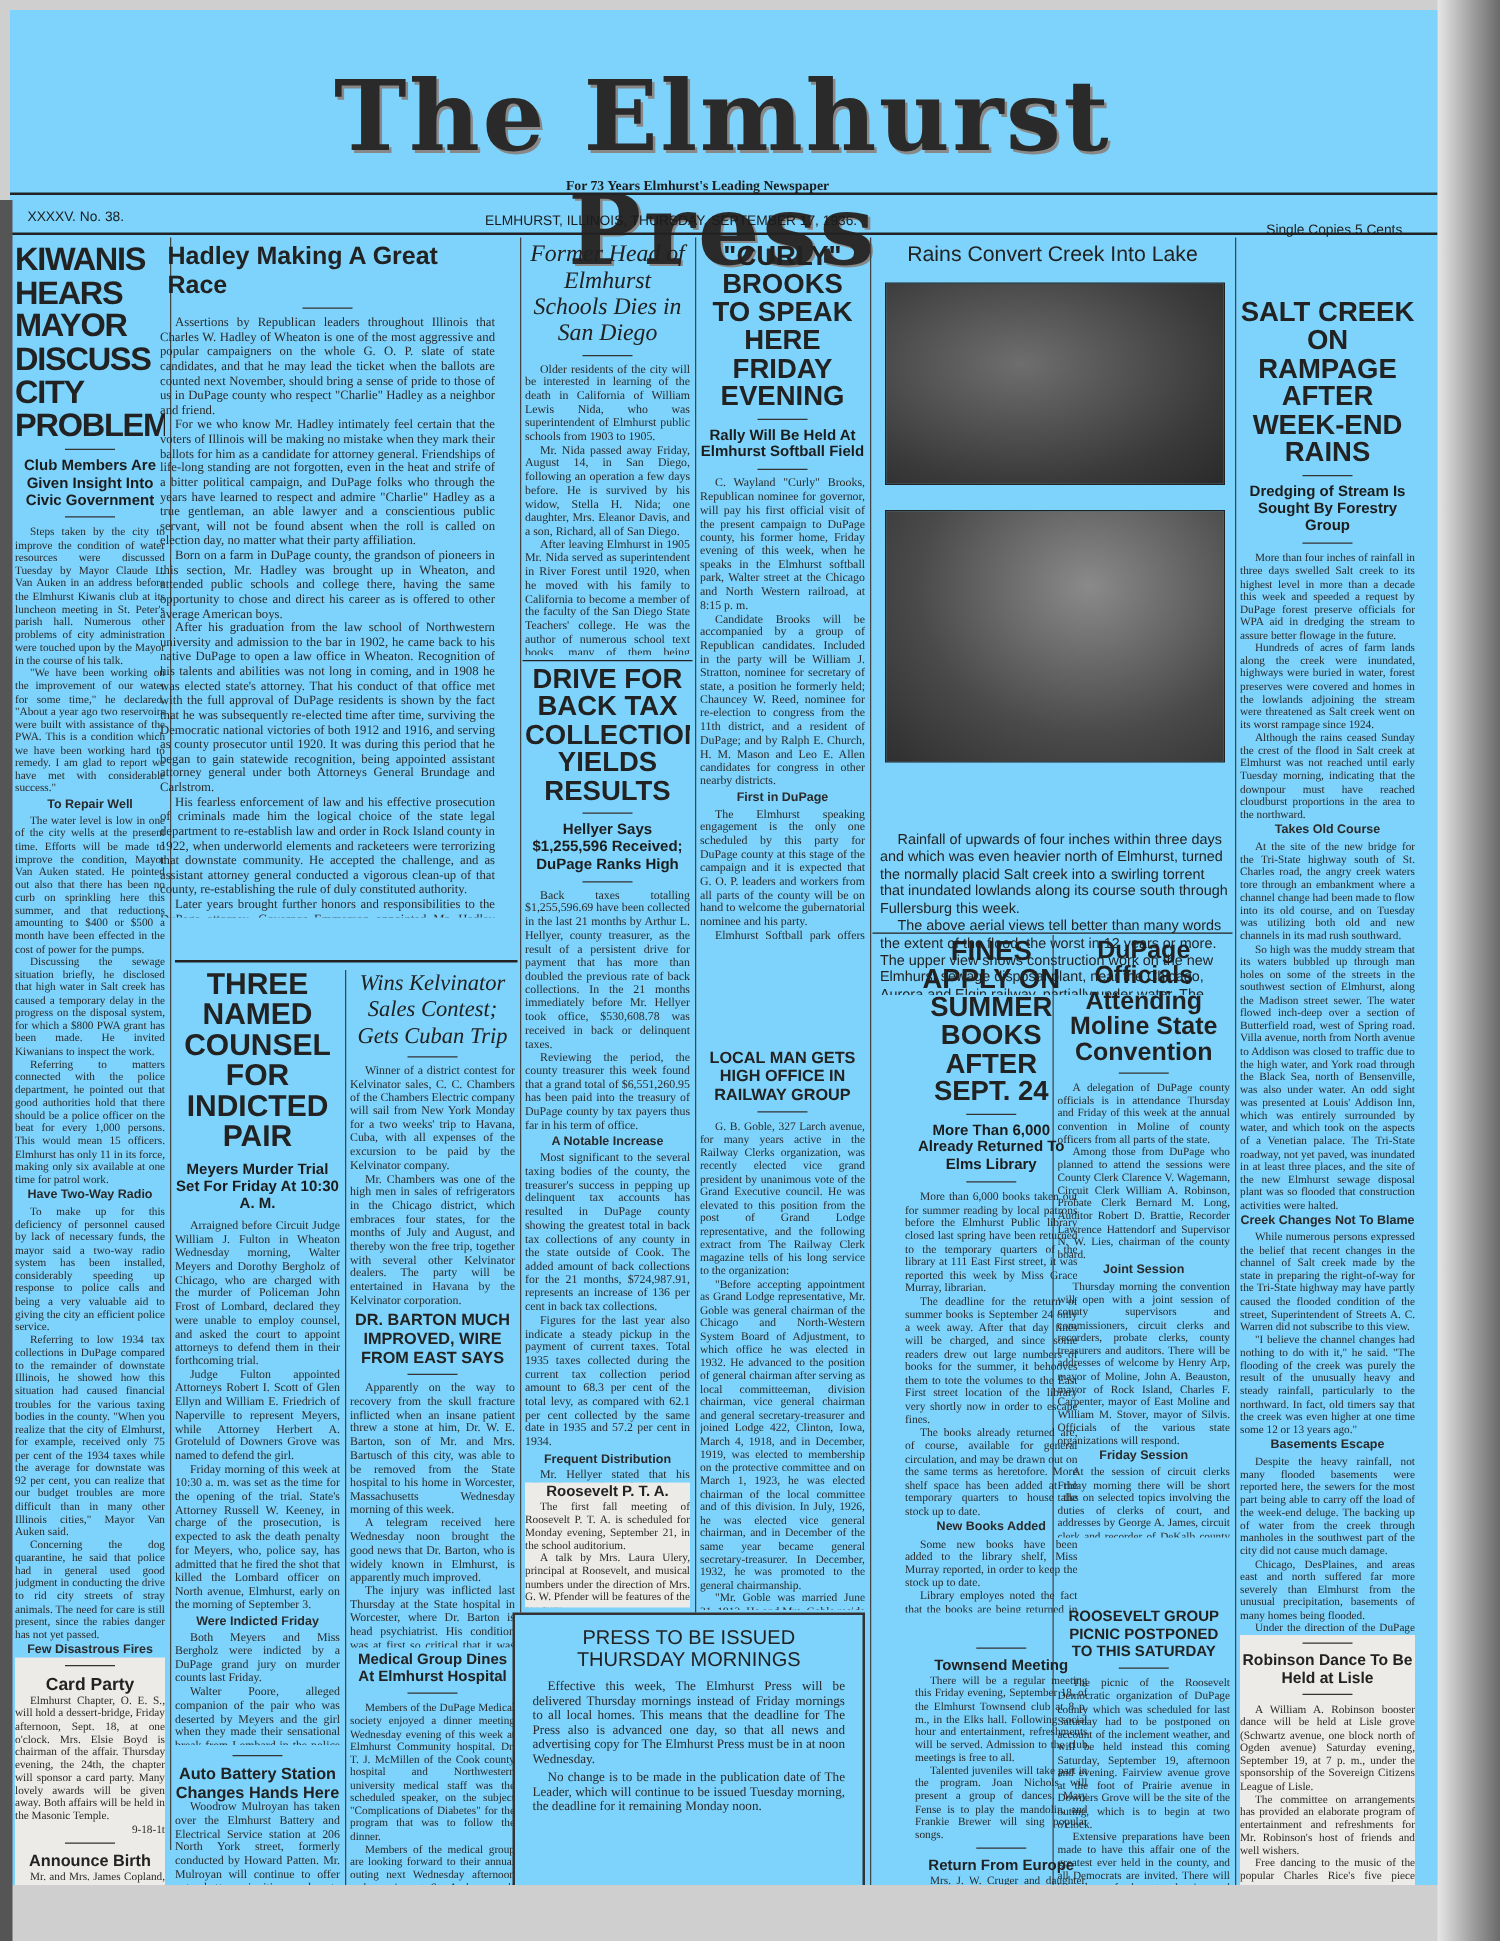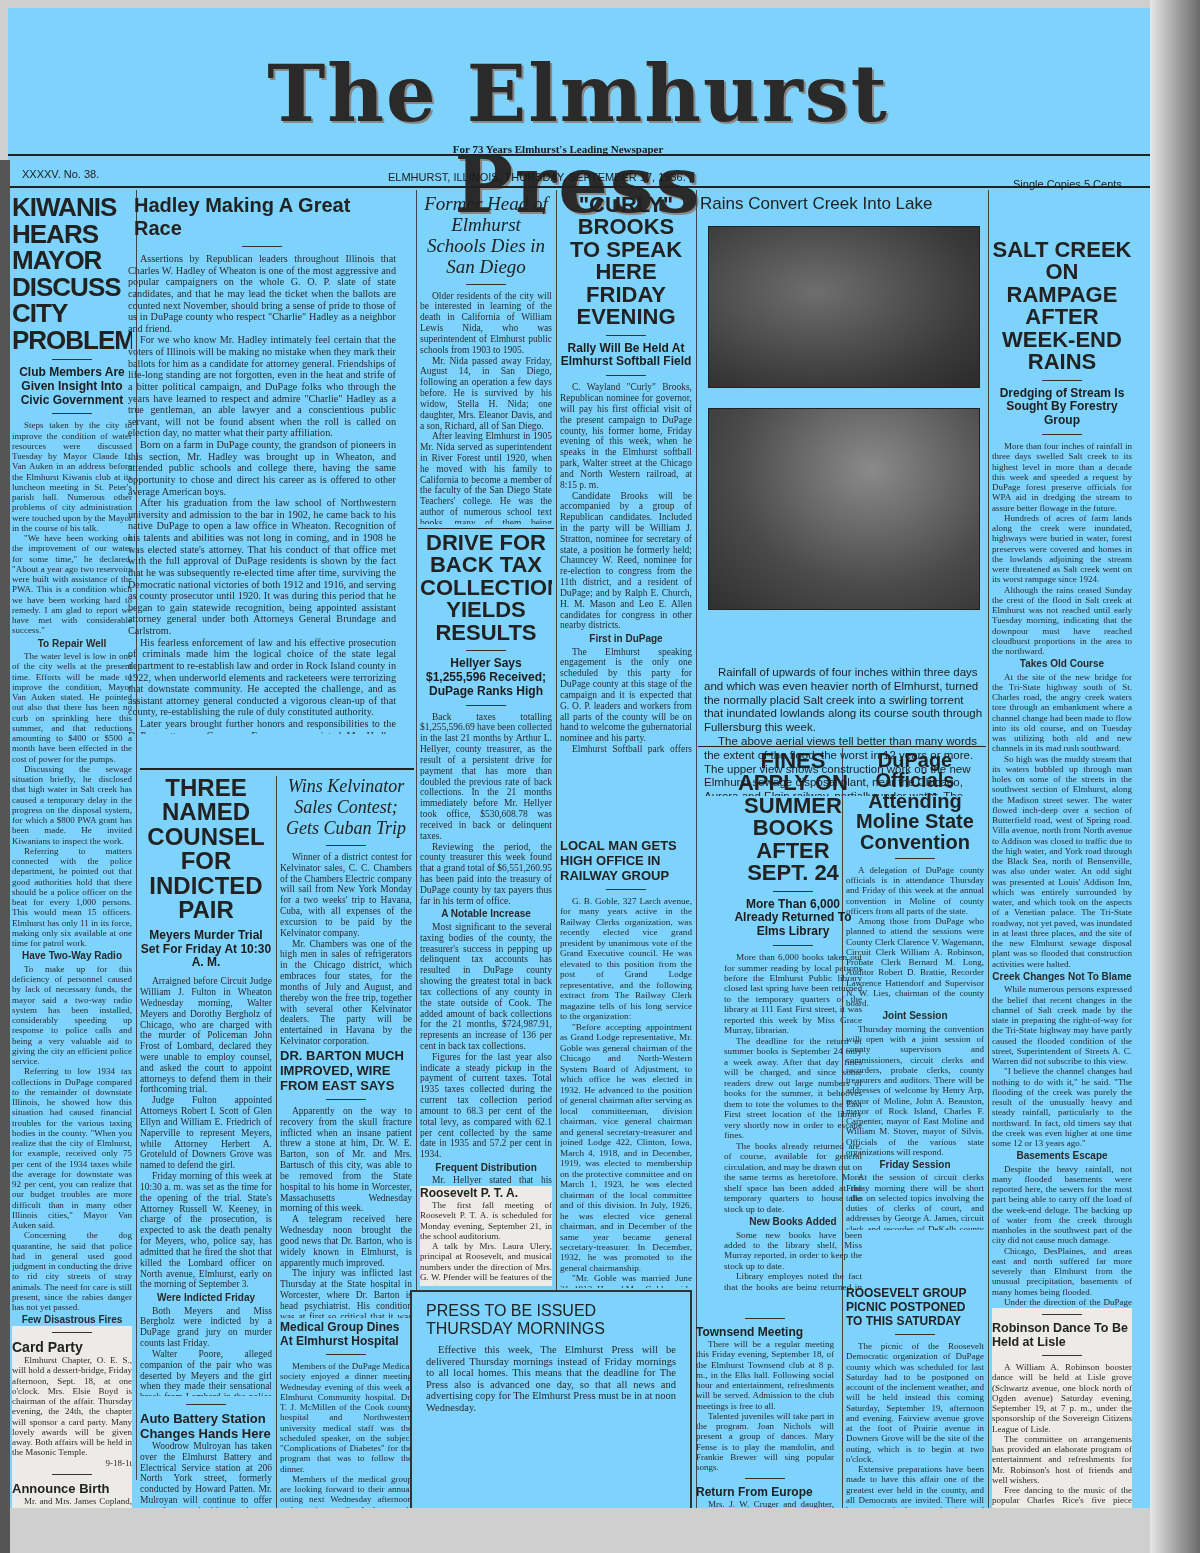--- a/index.html
+++ b/index.html
@@ -9,21 +9,21 @@
   .edge-left{position:absolute;left:0;top:160px;width:10px;height:1393px;background:#555;}
   .masthead{position:absolute;left:230px;top:40px;width:680px;text-align:center;font-family:"DejaVu Serif",serif;font-weight:bold;font-size:78px;letter-spacing:2px;color:#2a2a2a;text-shadow:2px 2px 0 #888;}
   .tagline{position:absolute;left:420px;top:135px;width:260px;text-align:center;font-size:11px;font-weight:bold;}
   .vol{position:absolute;left:14px;top:160px;font-family:"Liberation Sans",sans-serif;font-size:11px;}
   .dateline{position:absolute;left:380px;top:163px;font-family:"Liberation Sans",sans-serif;font-size:11px;}
   .price{position:absolute;left:1005px;top:170px;font-family:"Liberation Sans",sans-serif;font-size:11px;}
   .rule{position:absolute;background:#222;}
   .vrule{position:absolute;width:1px;background:#444;}
   .col{position:absolute;overflow:hidden;}
   .hd-cond{font-family:"Liberation Sans Narrow","Liberation Sans",sans-serif;font-weight:bold;transform-origin:left top;text-align:center;line-height:1.02;color:#222;text-transform:uppercase;}
-  .hd-sans{font-family:"Liberation Sans",sans-serif;font-weight:bold;text-align:left;color:#222;}
+  .hd-sans{font-family:"Liberation Sans",sans-serif;font-weight:bold;text-align:center;color:#222;}
   .hd-ital{font-family:"Liberation Serif",serif;font-style:italic;text-align:center;color:#222;}
   .sub{font-family:"Liberation Sans",sans-serif;font-weight:bold;text-align:center;font-size:14px;line-height:1.15;margin:6px 0;}
   .short-rule{width:40px;height:1px;background:#333;margin:6px auto;}
   .body{font-size:10.5px;line-height:1.14;text-align:justify;color:#2a2a2a;}
   .body p{margin:0;text-indent:12px;}
   .subhead{font-family:"Liberation Sans",sans-serif;font-weight:bold;font-size:10px;text-align:center;margin:2px 0;}
   .photo{position:absolute;background:radial-gradient(ellipse at 40% 40%,#6e6e6e,#3a3a3a 70%,#2a2a2a);border:1px solid #222;}
   .caption{font-family:"Liberation Sans",sans-serif;font-size:11.5px;line-height:1.2;color:#222;margin-top:48px;}
   .caption p{margin:0;text-indent:14px;}
   .boxed{position:absolute;border:2px solid #333;padding:10px 14px;}
@@ -213,20 +213,21 @@
       <p>"Before accepting appointment as Grand Lodge representative, Mr. Goble was general chairman of the Chicago and North-Western System Board of Adjustment, to which office he was elected in 1932. He advanced to the position of general chairman after serving as local committeeman, division chairman, vice general chairman and general secretary-treasurer and joined Lodge 422, Clinton, Iowa, March 4, 1918, and in December, 1919, was elected to membership on the protective committee and on March 1, 1923, he was elected chairman of the local committee and of this division. In July, 1926, he was elected vice general chairman, and in December of the same year became general secretary-treasurer. In December, 1932, he was promoted to the general chairmanship.</p>
       <p>"Mr. Goble was married June 21, 1913. He and Mrs. Goble reside in Elmhurst, Illinois, with their only daughter, Ruth, age 22, who is a member of the Brotherhood, employed in the C. N. W. general offices at Ravenswood. Lois, age 19, a student at the Fine Arts academy, Chicago; and a son, Blair, age 12.</p>
 
     </div>
   </div>
 
   <div class="boxed" style="left:402px;top:1282px;width:250px;height:196px;">
     <div class="hd-sans" style="font-size:16px;font-weight:normal;margin-bottom:6px;">PRESS TO BE ISSUED THURSDAY MORNINGS</div>
     <div class="body" style="font-size:10.5px;line-height:1.1;">
       <p>Effective this week, The Elmhurst Press will be delivered Thursday mornings instead of Friday mornings to all local homes. This means that the deadline for The Press also is advanced one day, so that all news and advertising copy for The Elmhurst Press must be in at noon Wednesday.</p>
+      <p style="margin-top:4px;">No change is to be made in the publication date of The Leader, which will continue to be issued Tuesday morning, the deadline for it remaining Monday noon.</p>
     </div>
   </div>
 
   <div class="col" style="left:692px;top:186px;width:284px;height:560px;">
     <div class="hd-sans" style="font-size:17px;font-weight:normal;">Rains Convert Creek Into Lake</div>
   </div>
   <div class="photo" style="left:700px;top:218px;width:270px;height:160px;"></div>
   <div class="photo" style="left:700px;top:400px;width:270px;height:200px;background:radial-gradient(ellipse at 60% 30%,#8a8a8a,#4a4a4a 60%,#2f2f2f);"></div>
   <div class="col caption" style="left:696px;top:610px;width:280px;height:130px;">
     <p>Rainfall of upwards of four inches within three days and which was even heavier north of Elmhurst, turned the normally placid Salt creek into a swirling torrent that inundated lowlands along its course south through Fullersburg this week.</p>
@@ -244,21 +245,21 @@
       <p>More than 6,000 books taken out for summer reading by local patrons before the Elmhurst Public library closed last spring have been returned to the temporary quarters of the library at 111 East First street, it was reported this week by Miss Grace Murray, librarian.</p>
       <p>The deadline for the return of summer books is September 24 only a week away. After that day fines will be charged, and since some readers drew out large numbers of books for the summer, it behooves them to tote the volumes to the East First street location of the library very shortly now in order to escape fines.</p>
       <p>The books already returned are, of course, available for general circulation, and may be drawn out on the same terms as heretofore. More shelf space has been added at the temporary quarters to house the stock up to date.</p>
       <div class="subhead">New Books Added</div>
       <p>Some new books have been added to the library shelf, Miss Murray reported, in order to keep the stock up to date.</p>
       <p>Library employes noted the fact that the books are being returned in just as good condition as when they were withdrawn last May, very little wear and tear being evident. This was a matter of some satisfaction, since the summer-withdrawal plan was in the nature of an experiment, and there was some doubt expressed to whether the plan might result in undue abuse of the books.</p>
 
     </div>
   </div>
 
-  <div class="col" style="left:688px;top:1304px;width:138px;height:236px;">
+  <div class="col" style="left:724px;top:1304px;width:138px;height:236px;">
     <div class="short-rule"></div>
     <div class="hd-sans" style="font-size:12px;">Townsend Meeting</div>
     <div class="body" style="font-size:9px;">
       <p>There will be a regular meeting this Friday evening, September 18, of the Elmhurst Townsend club at 8 p. m., in the Elks hall. Following social hour and entertainment, refreshments will be served. Admission to the club meetings is free to all.</p>
       <p>Talented juveniles will take part in the program. Joan Nichols will present a group of dances. Mary Fense is to play the mandolin, and Frankie Brewer will sing popular songs.</p>
     </div>
     <div class="short-rule"></div>
     <div class="hd-sans" style="font-size:12px;">Return From Europe</div>
     <div class="body" style="font-size:9px;">
         <p>Mrs. J. W. Cruger and daughter, Mrs. Lester T. Williams, 264 South Kenilworth avenue, returned home this week, after a ten weeks' journey through the British Isles and on the Continent. They report a most enjoyable summer abroad.</p>

